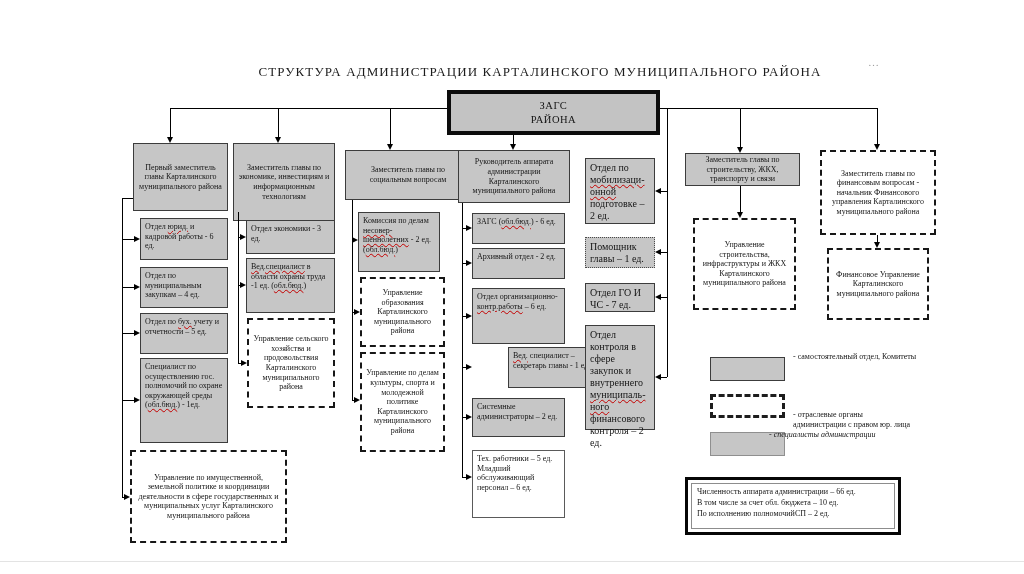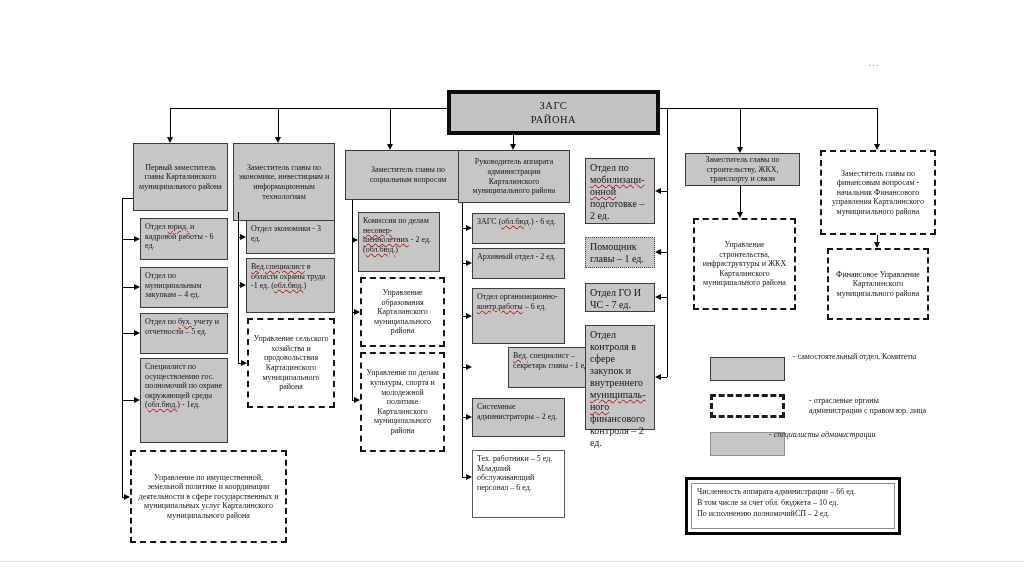--- a/index.html
+++ b/index.html
@@ -42,20 +42,21 @@
   .note-outer { position:absolute; left:685px; top:477px; width:216px; height:58px; background:#fff; border:3.5px solid #060606; padding:3px; }
   .note-inner { width:100%; height:100%; border:1px solid #8d8d8d; padding:3px 5px; }
   .note-line { font-size:8px; line-height:1.35; white-space:nowrap; }
   .slide-edge { position:absolute; left:0; top:561px; width:1024px; height:1px; background:#e3e3e3; }
 </style>
 </head>
 <body>
 
 <div id="stage">
 
+  <div class="title">СТРУКТУРА  АДМИНИСТРАЦИИ   КАРТАЛИНСКОГО   МУНИЦИПАЛЬНОГО   РАЙОНА</div>
   <div class="ellipsis">…</div>
 
   <div class="box head ctr" style="left:447px;top:90px;width:213px;height:45px;">
     <span>ЗАГС
 РАЙОНА</span>
   </div>
 
   <div class="hl" style="left:170px;top:108px;width:277px;"></div>
   <div class="hl" style="left:660px;top:108px;width:217px;"></div>
   <div class="vl" style="left:170px;top:108px;height:29px;"></div>
@@ -180,21 +181,21 @@
   <div class="box dash ctr" style="left:827px;top:248px;width:102px;height:72px;">
     <span>Финансовое Управление Карталинского муниципального района</span>
   </div>
   <div class="vl" style="left:877px;top:235px;height:7px;"></div>
   <div class="ar d" style="left:873.5px;top:242px;"></div>
 
   <div>
     <div class="legend-swatch lg1" style="left:710px;top:357px;"></div>
     <div class="legend-label" style="left:793px;top:352px;">- самостоятельный отдел, Комитеты</div>
     <div class="legend-swatch lg2" style="left:710px;top:394px;"></div>
-    <div class="legend-label" style="left:793px;top:396px;margin-left:16px;">- отраслевые органы администрации с правом юр. лица</div>
+    <div class="legend-label" style="left:793px;top:410px;">- отраслевые органы администрации с правом юр. лица</div>
     <div class="legend-swatch lg3" style="left:710px;top:432px;"></div>
     <div class="legend-label" style="left:769px;top:430px;font-style:italic;">- специалисты администрации</div>
   </div>
 
   <div class="note-outer">
     <div class="note-inner">
       <div class="note-line">Численность аппарата администрации – 66 ед.</div>
       <div class="note-line">В том числе за счет обл. бюджета – 10 ед.</div>
       <div class="note-line">По исполнению полномочийСП – 2 ед.</div>
     </div>

